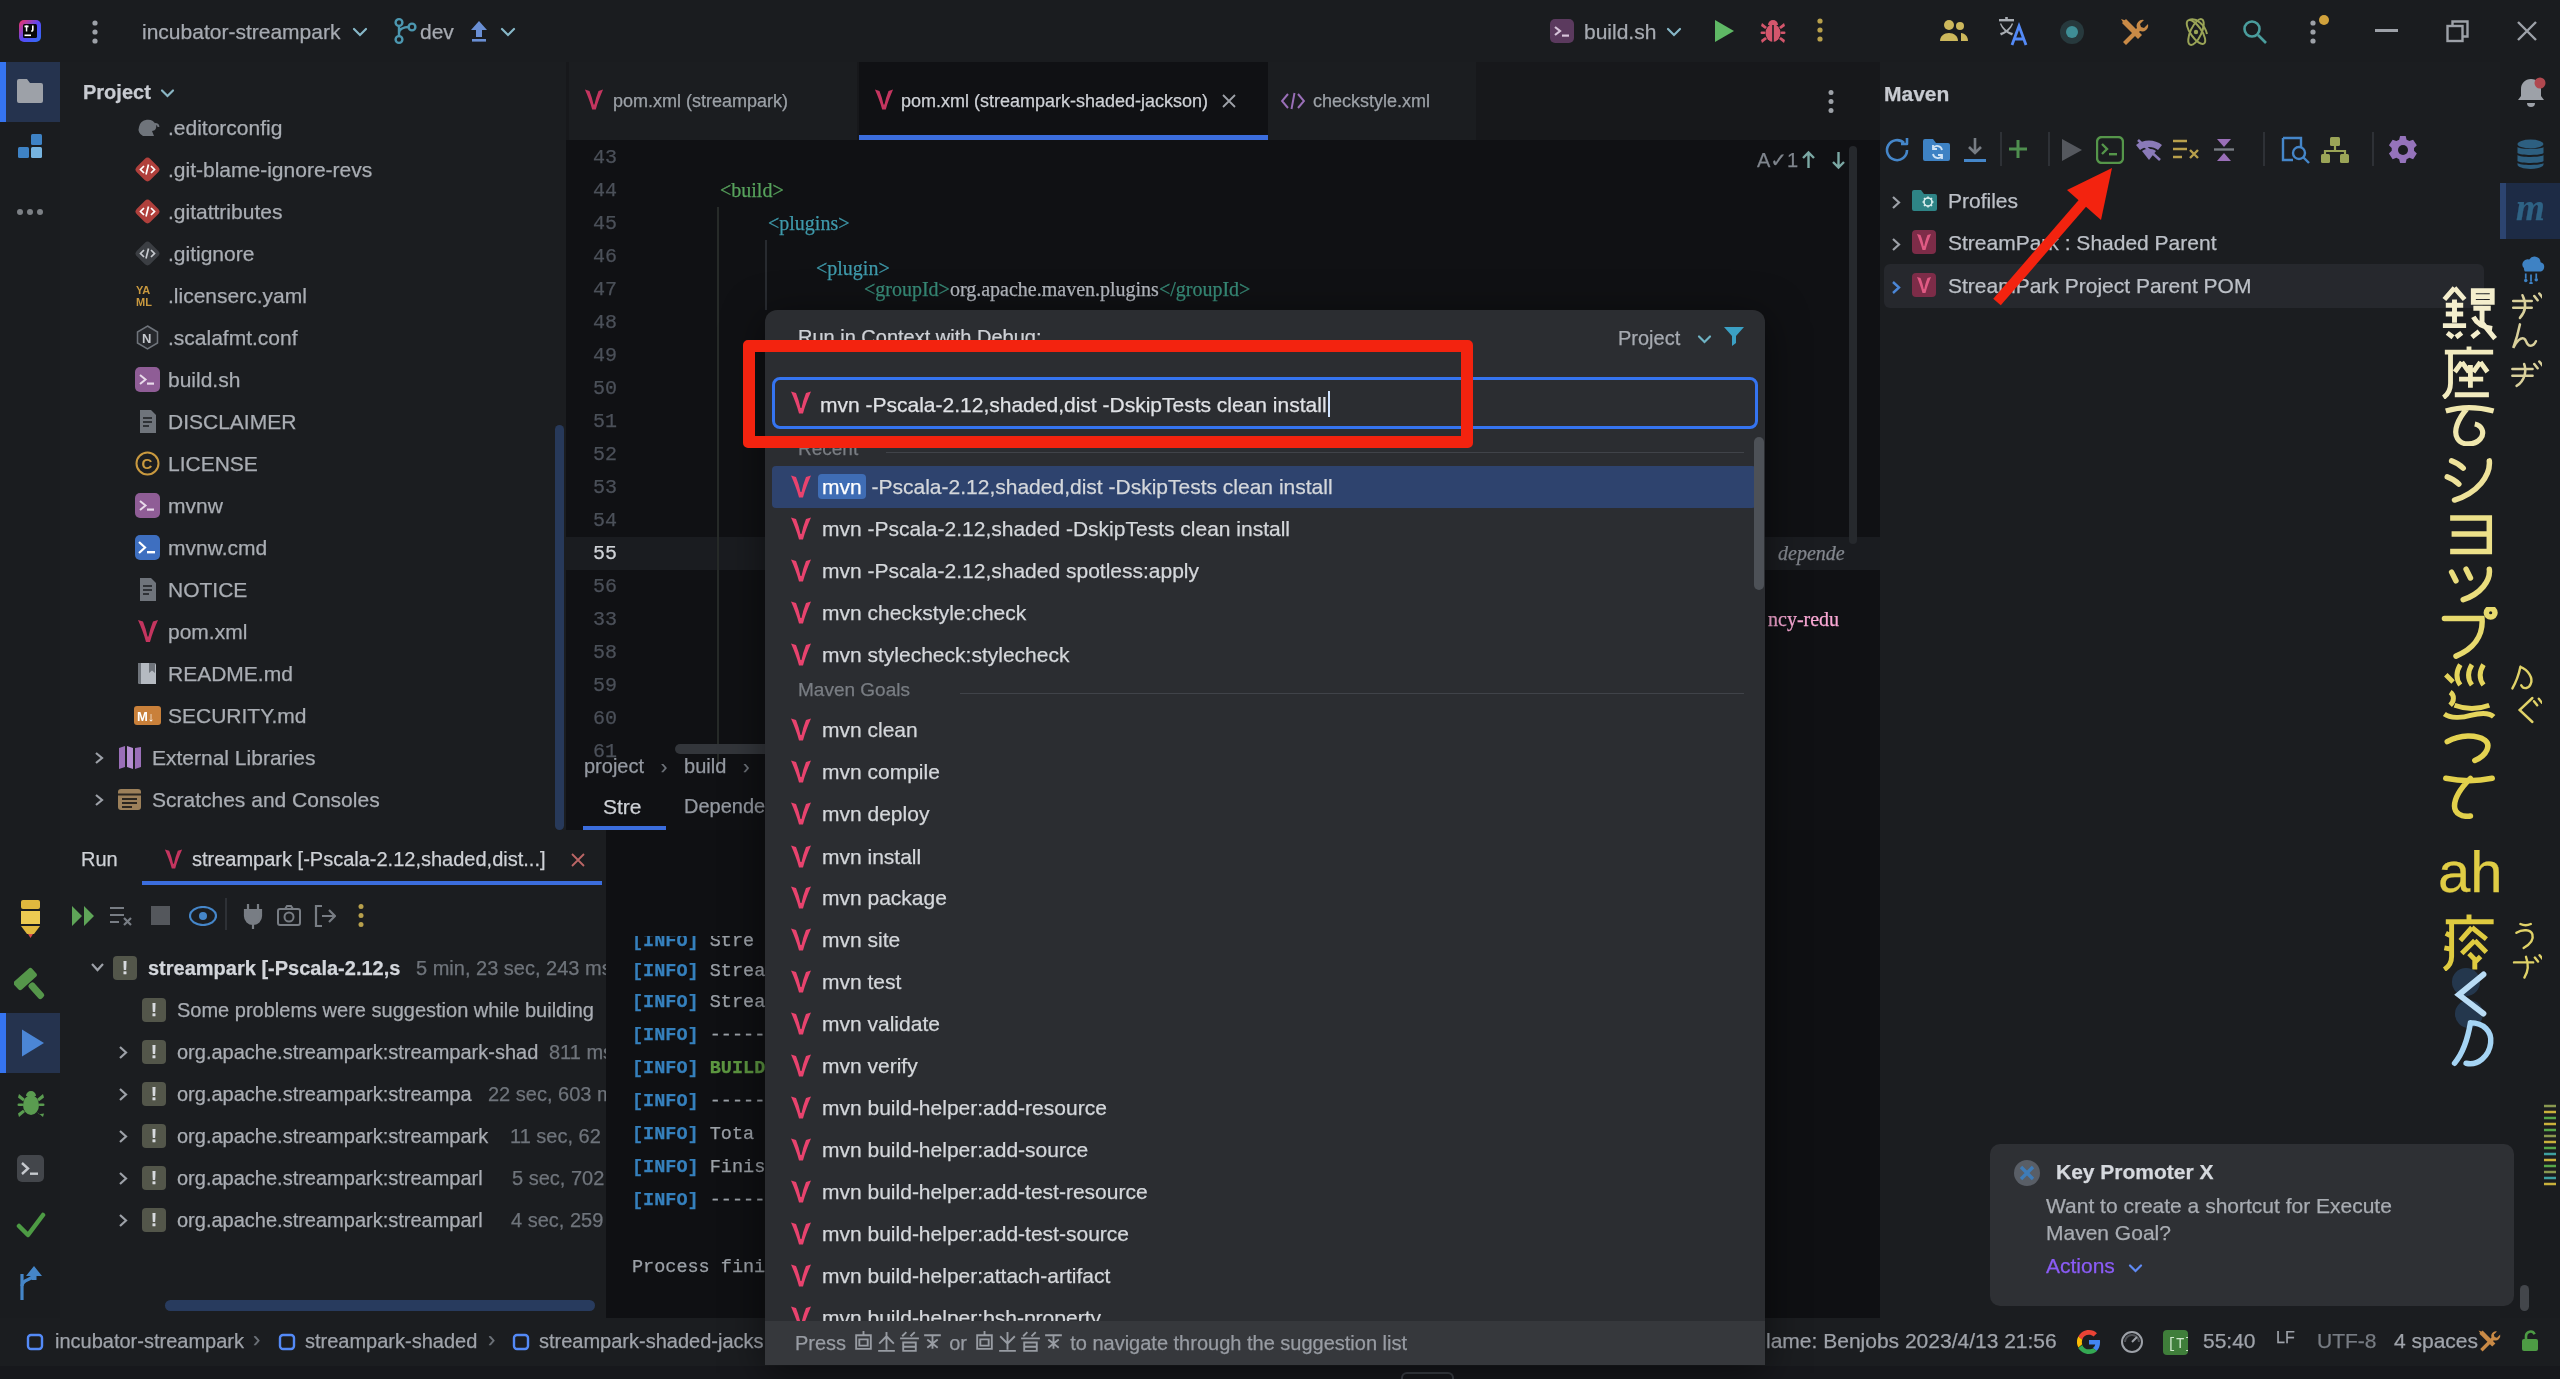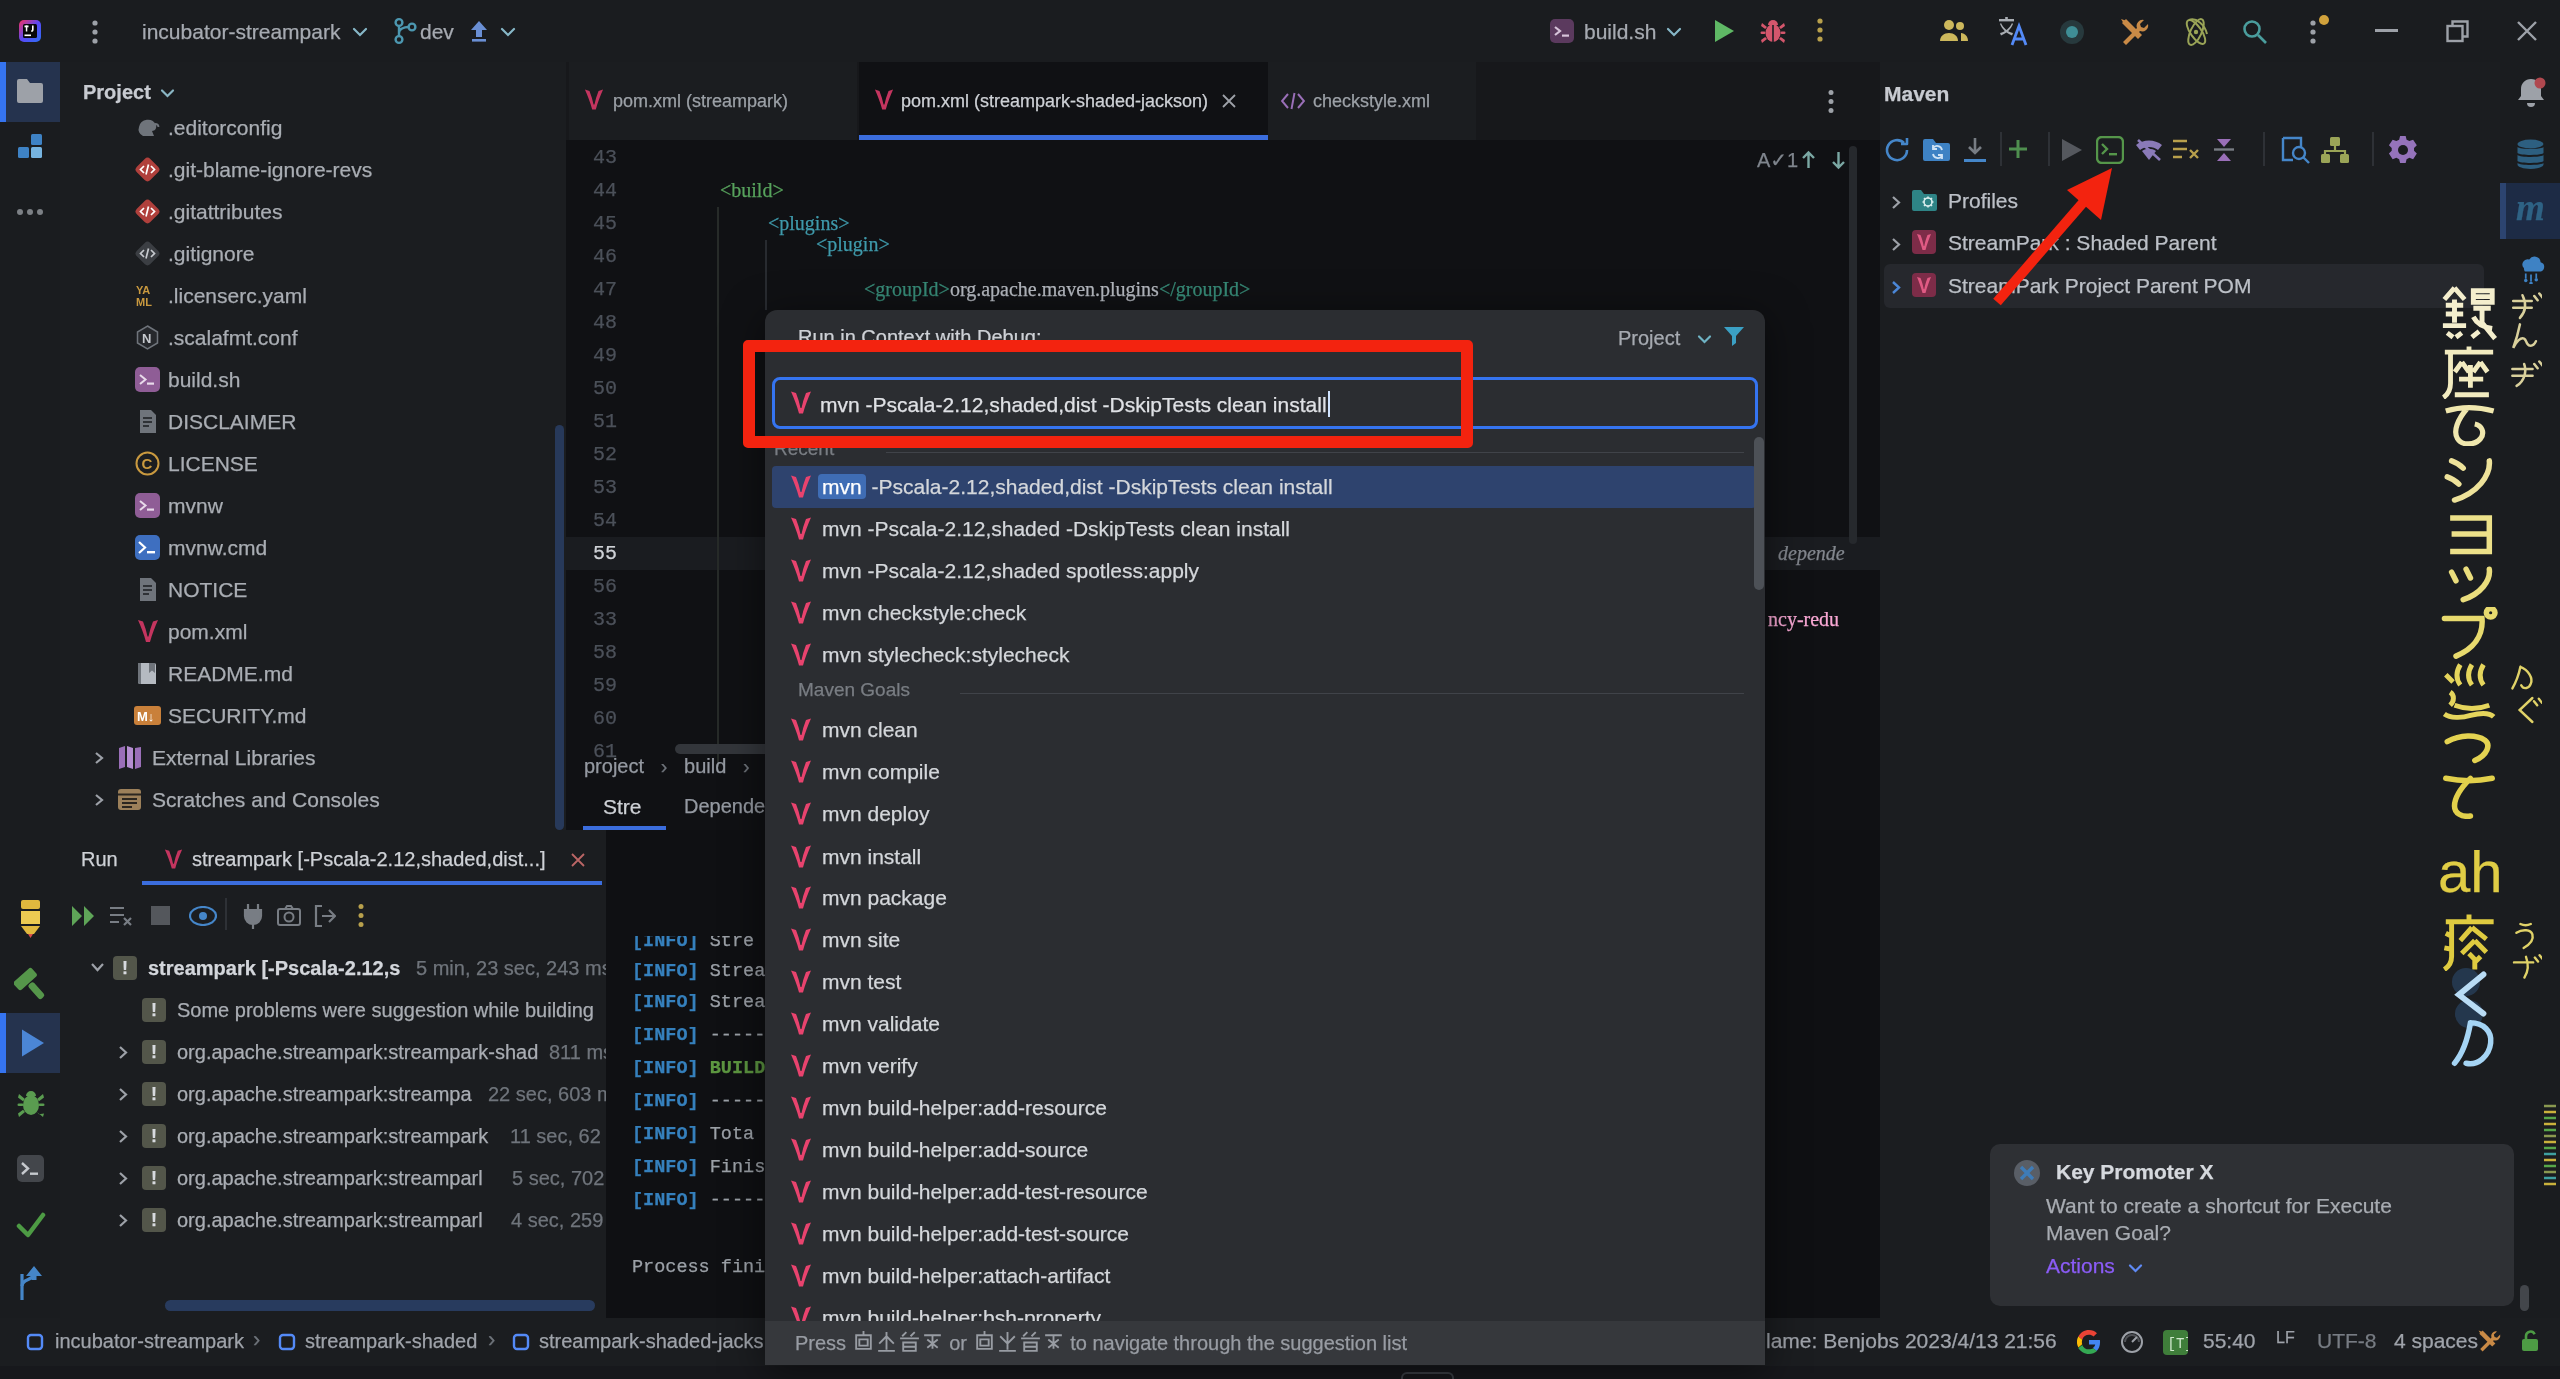--- a/index.html
+++ b/index.html
@@ -467,21 +467,21 @@
   <div class="gut" style="left:561px;top:636px">58</div>
   <div class="gut" style="left:561px;top:669px">59</div>
   <div class="gut" style="left:561px;top:702px">60</div>
   <div class="gut" style="left:561px;top:735px">61</div>
 
   <div class="a" style="left:717px;top:207px;width:2px;height:560px;background:#272b29"></div>
   <div class="a" style="left:765px;top:240px;width:2px;height:70px;background:#282b30"></div>
 
   <div class="cl" style="left:720px;top:174px"><span class="tg">&lt;build&gt;</span></div>
   <div class="cl" style="left:768px;top:207px"><span class="tb">&lt;plugins&gt;</span></div>
-  <div class="cl" style="left:816px;top:228px"><span class="tb">&lt;plugin&gt;</span></div>
+  <div class="cl" style="left:816px;top:252px"><span class="tb">&lt;plugin&gt;</span></div>
   <div class="cl" style="left:864px;top:273px"><span class="tt">&lt;groupId&gt;</span><span class="tx">org.apache.maven.plugins</span><span class="tt">&lt;/groupId&gt;</span></div>
 
   <div class="cl" style="left:1778px;top:537px;color:#83878e;font-style:italic">depende</div>
   <div class="cl" style="left:1768px;top:603px;color:#f9a8d4">ncy-redu</div>
 
   <div class="a" style="left:1757px;top:148px;font-size:20px;color:#7f858d">A<span style="font-size:20px">✓</span>1</div>
   <svg class="a" style="left:1800px;top:150px" width="17" height="20" viewBox="0 0 17 20">
       <path d="M8.5 18V3M3 8l5.5-5.5L14 8" stroke="#7ba8a4" stroke-width="2.4" fill="none"></path>
     </svg>
   <svg class="a" style="left:1830px;top:150px" width="17" height="20" viewBox="0 0 17 20">
@@ -813,21 +813,21 @@
   <svg class="a" style="left:1722px;top:324px" width="24" height="24" viewBox="0 0 24 24">
       <path d="M2 3h20l-8 9v7l-4 3v-10z" fill="#3ba0c4"></path>
     </svg>
 
   <div class="a" style="left:772px;top:377px;width:986px;height:52px;border:3px solid #3574f0;border-radius:8px;background:#2b2d31"></div>
   <svg class="a" style="left:790px;top:390px" width="22" height="26" viewBox="0 0 22 25">
       <use href="#mv"></use>
     </svg>
   <div class="a" style="left:820px;top:391px;font-size:21px;color:#dfe1e5">mvn -Pscala-2.12,shaded,dist -DskipTests clean install<span style="display:inline-block;width:2.5px;height:26px;background:#d0e3ff;vertical-align:-5px;margin-left:1px"></span></div>
 
-  <div class="plabel" style="left:774px;top:438px">Recent</div>
+  <div class="plabel" style="left:798px;top:438px">Recent</div>
   <div class="a" style="left:886px;top:452px;width:858px;height:1px;background:#404349"></div>
 
   <div class="a" style="left:772px;top:466px;width:984px;height:42px;background:#2e436e;border-radius:4px"></div>
   <div class="prow" style="top:466px">
       <svg width="22" height="26" viewBox="0 0 22 25">
         <use href="#mv"></use>
       </svg>
     <span><span style="background:#3f6db5;border-radius:4px;padding:1px 4px;margin-left:-4px;color:#fff">mvn</span> -Pscala-2.12,shaded,dist -DskipTests clean install</span>
     </div>
   <div class="prow" style="top:508px">

